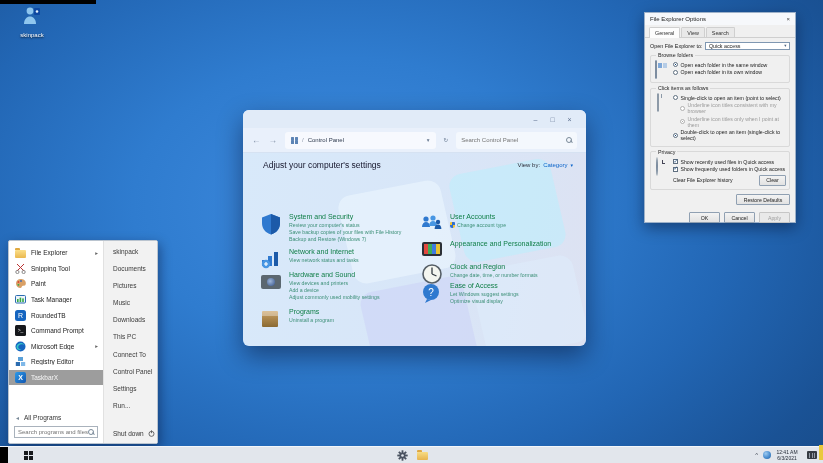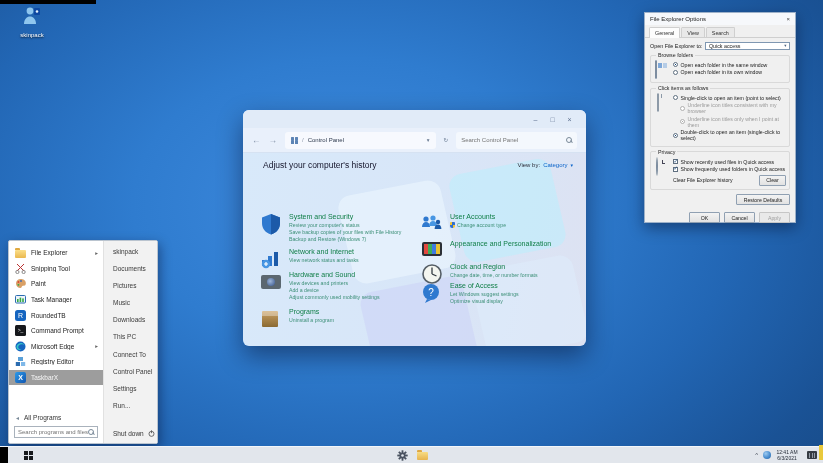--- a/index.html
+++ b/index.html
@@ -197,21 +197,21 @@
     </div>
 
     <div class="cp-body">
       <div class="wm">
         <i class="p1"></i>
           <i class="p2"></i>
           <i class="p3"></i>
           <i class="p4"></i>
       </div>
       <div class="cp-content">
-        <div class="cp-head">Adjust your computer's history</div>
+        <div class="cp-head">Adjust your computer's settings</div>
         <div class="cp-viewby">
           <span>View by:</span>
           <span class="val">Category</span>
           <span class="dd">▾</span>
         </div>
 
         <div class="cat cat-l0">
           <svg class="ci" width="22" height="22" viewBox="0 0 22 22">
             <path d="M11 1 L20 4.5 V10 C20 16 16.5 19.8 11 21.5 C5.5 19.8 2 16 2 10 V4.5 Z" fill="#2f79cf"></path>
             <path d="M11 1 L20 4.5 V10 C20 16 16.5 19.8 11 21.5 Z" fill="#1c5aa8"></path>

